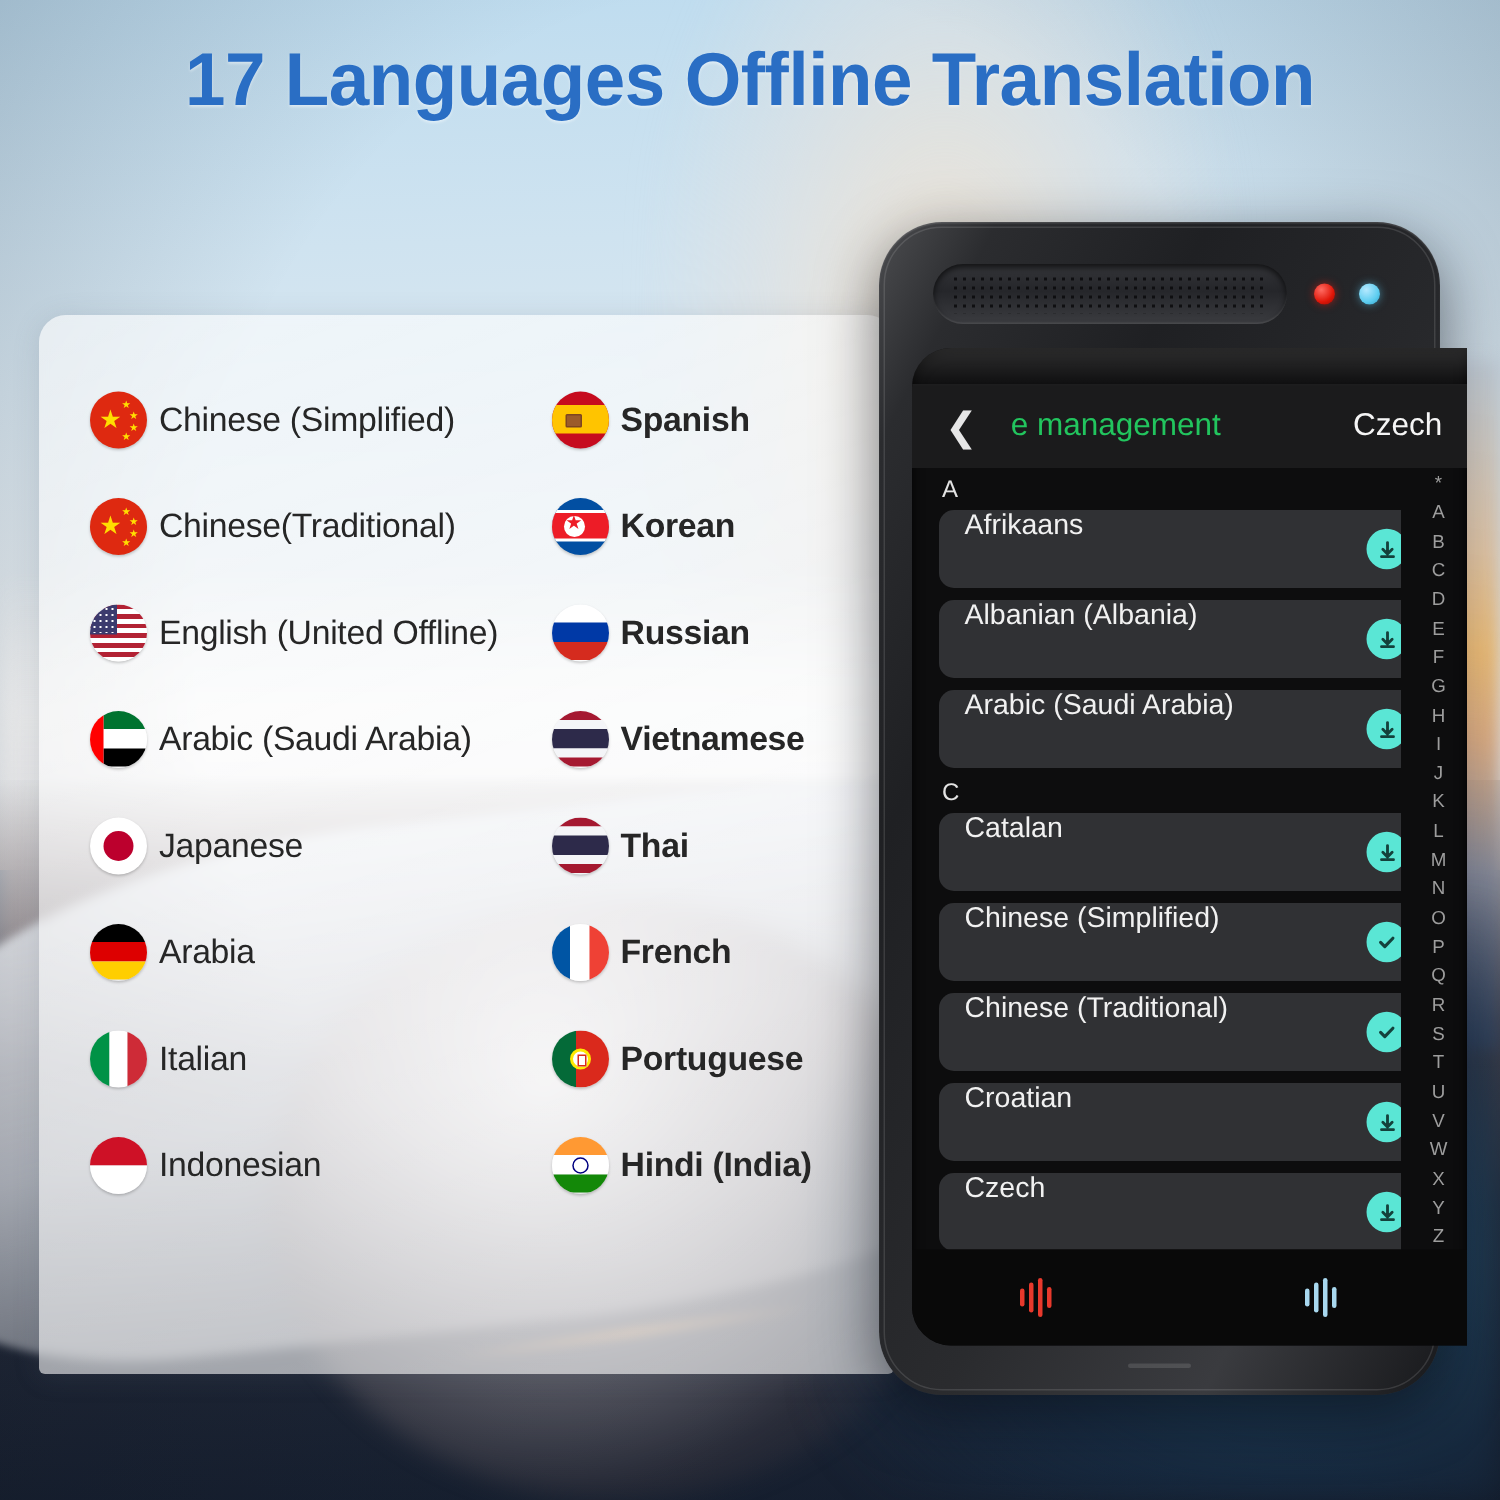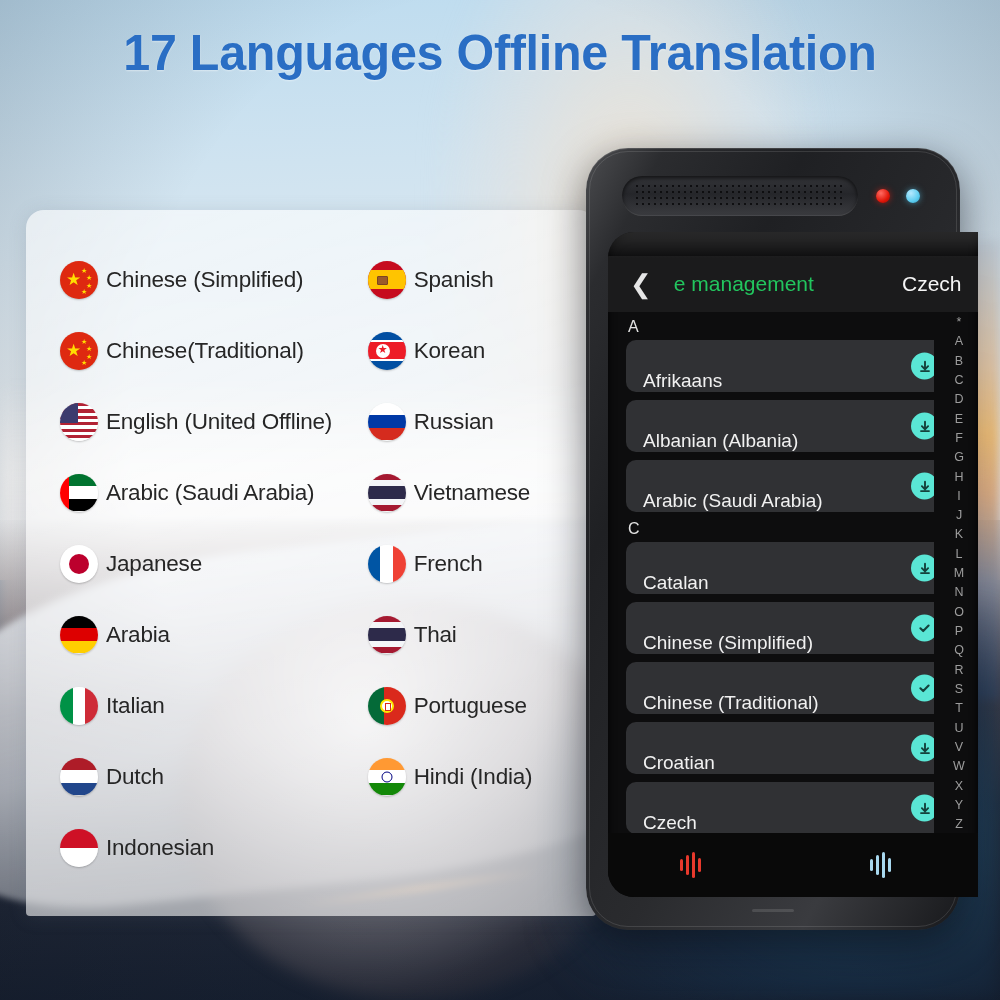--- a/index.html
+++ b/index.html
@@ -89,21 +89,21 @@
   #lang-card {
     position:absolute; left:26px; top:210px; width:570px; height:706px;
     background:linear-gradient(160deg, rgba(255,255,255,.62) 0%, rgba(255,255,255,.55) 45%, rgba(255,255,255,.62) 100%);
     border-radius:18px 18px 4px 4px;
     backdrop-filter:blur(3px);
     box-shadow:0 2px 18px rgba(90,100,115,.18);
   }
   .lang-cols { display:flex; padding:34px 0 0 34px; }
   .lang-col { display:flex; flex-direction:column; }
   .lang-col.left  { width:310px; }
-  .lang-col.right { width:230px; }
+  .lang-col.right { width:230px;font-weight:bold; }
   .lang-row {
     display:flex; align-items:center; gap:8px;
     height:71px;
   }
   .flag {
     width:38px; height:38px; border-radius:50%;
     flex:0 0 38px; overflow:hidden; position:relative;
     box-shadow:0 1px 2px rgba(0,0,0,.22);
   }
   .lang-name {
@@ -254,21 +254,21 @@
   .scr-list {
     position:absolute; left:0; top:80px; width:326px; bottom:64px;
     overflow:hidden; padding:0 0 0 18px;
   }
   .sec-letter { font-size:16px; color:#e3e3e3; margin:6px 0 4px 2px; }
   .lang-item {
     position:relative;
     height:52px; margin-bottom:8px; width:328px;
     background:#303134;
     border-radius:10px;
-    display:flex; align-items:flex-end;
+    display:flex; align-items:flex-start;
   }
   .lang-item .txt { margin-left:17px; font-size:19px; color:#f1f1f1; white-space:nowrap; }
   .badge {
     position:absolute; right:16px; top:50%; transform:translateY(-50%);
     width:27px; height:27px; border-radius:50%;
     background:#5ae6d5;
     display:flex; align-items:center; justify-content:center;
     color:#17413c; font-size:15px; font-weight:bold; line-height:1;
   }
   .badge svg { display:block; }
@@ -381,28 +381,20 @@
 
       <div class="lang-row">
         <span class="flag f-it">
           <span class="a"></span>
             <span class="b"></span>
             <span class="c"></span>
         </span>
         <span class="lang-name">Italian</span>
       </div>
 
-      <div class="lang-row">
-        <span class="flag f-nl">
-          <span class="a"></span>
-            <span class="b"></span>
-            <span class="c"></span>
-        </span>
-        <span class="lang-name">Dutch</span>
-      </div>
 
       <div class="lang-row">
         <span class="flag f-id">
           <span class="a"></span>
             <span class="b"></span>
         </span>
         <span class="lang-name">Indonesian</span>
       </div>
 
     </div>
@@ -441,37 +433,37 @@
           <span class="a"></span>
             <span class="b"></span>
             <span class="c"></span>
             <span class="d"></span>
             <span class="e"></span>
         </span>
         <span class="lang-name">Vietnamese</span>
       </div>
 
       <div class="lang-row">
-        <span class="flag f-fr">
-          <span class="a"></span>
-            <span class="b"></span>
-            <span class="c"></span>
-        </span>
-        <span class="lang-name">French</span>
-      </div>
-
-      <div class="lang-row">
         <span class="flag f-th">
           <span class="a"></span>
             <span class="b"></span>
             <span class="c"></span>
             <span class="d"></span>
             <span class="e"></span>
         </span>
         <span class="lang-name">Thai</span>
+      </div>
+
+      <div class="lang-row">
+        <span class="flag f-fr">
+          <span class="a"></span>
+            <span class="b"></span>
+            <span class="c"></span>
+        </span>
+        <span class="lang-name">French</span>
       </div>
 
       <div class="lang-row">
         <span class="flag f-pt">
           <span class="a"></span>
             <span class="b"></span>
             <span class="sh"></span>
         </span>
         <span class="lang-name">Portuguese</span>
       </div>

